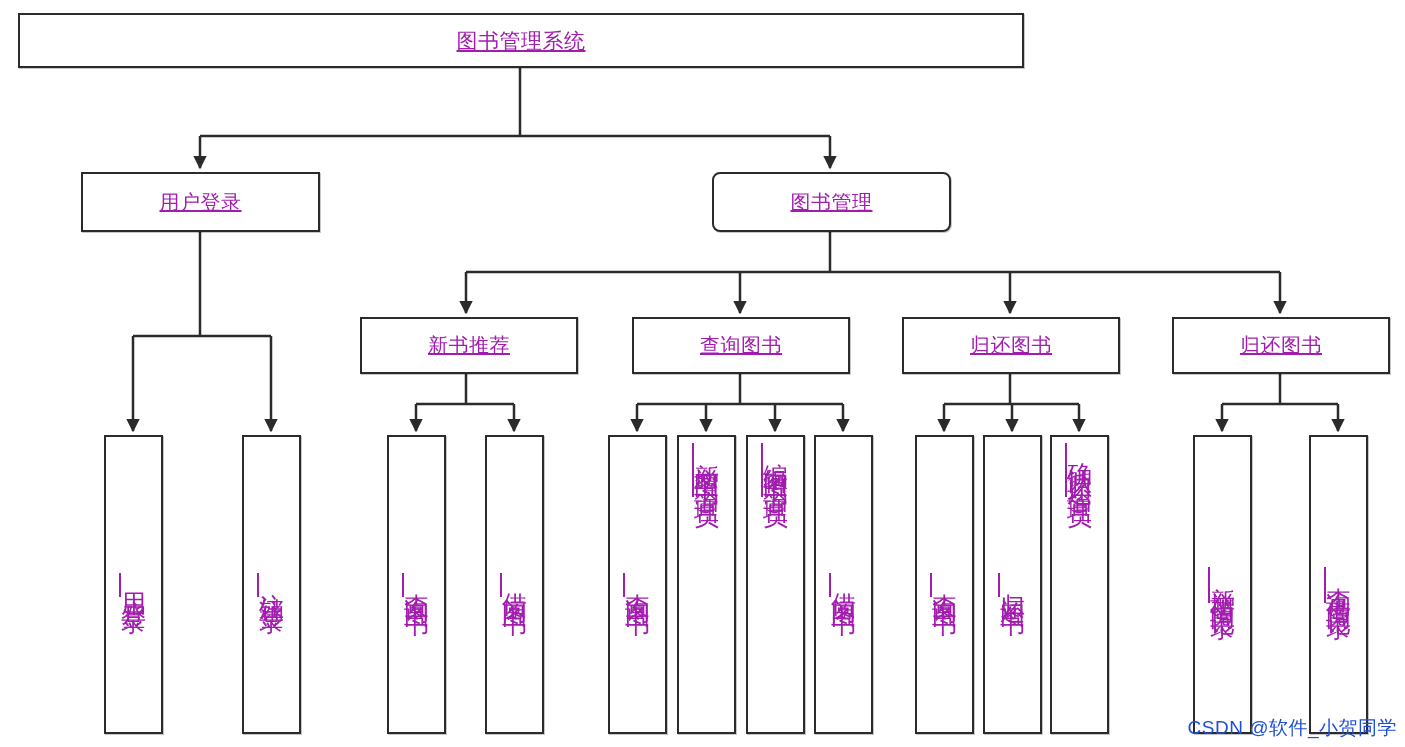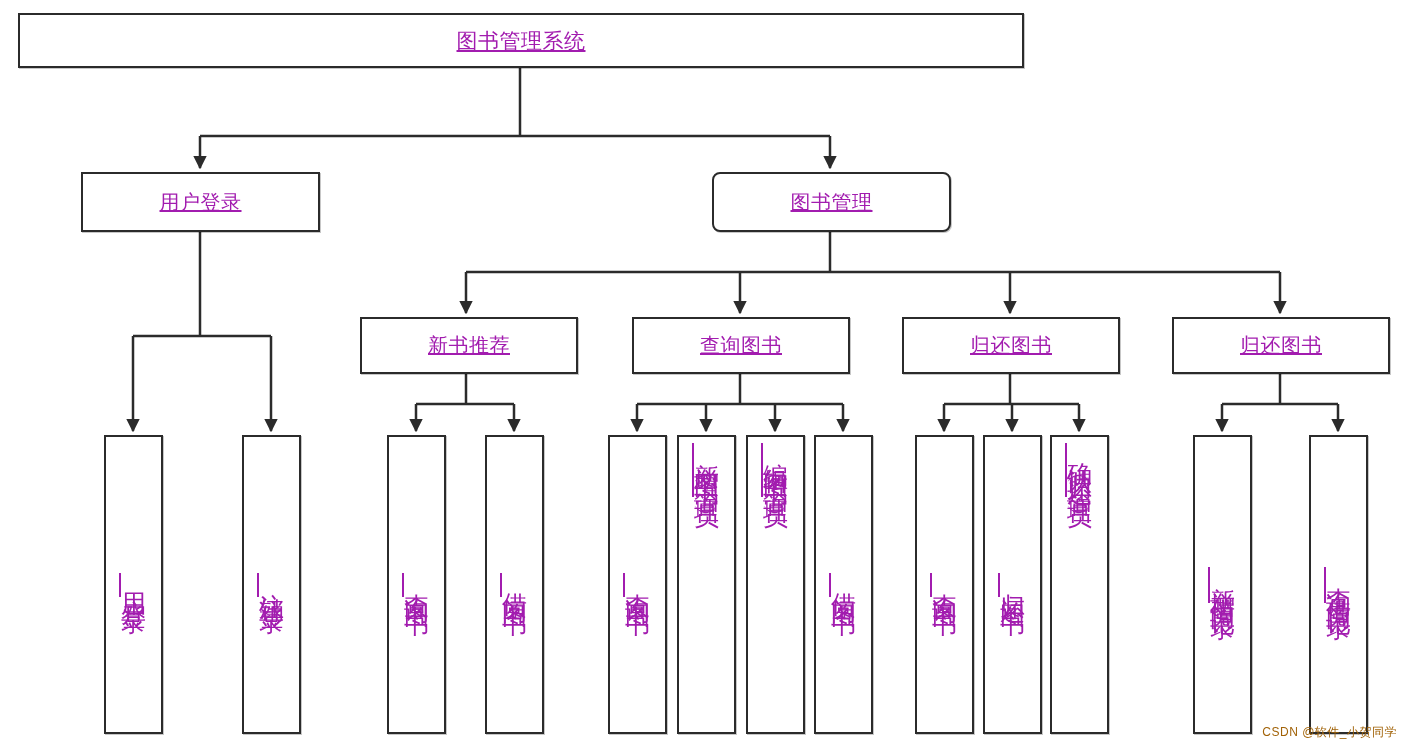--- a/index.html
+++ b/index.html
@@ -82,22 +82,22 @@
     white-space: nowrap;
   }
   .leaf.center-text {
     align-items: center;
     padding-top: 0;
   }
   .watermark {
     position: absolute;
     right: 8px;
     bottom: 6px;
-    font-size: 12px;
-    color: #a16207;
+    font-size: 19px;
+    color: #1d4ed8;
     letter-spacing: 0.5px;
     white-space: nowrap;
   }
 </style>
 </head>
 <body>
 
 <div id="canvas">
 
   <svg class="wires" viewBox="0 0 1405 747" xmlns="http://www.w3.org/2000/svg">

